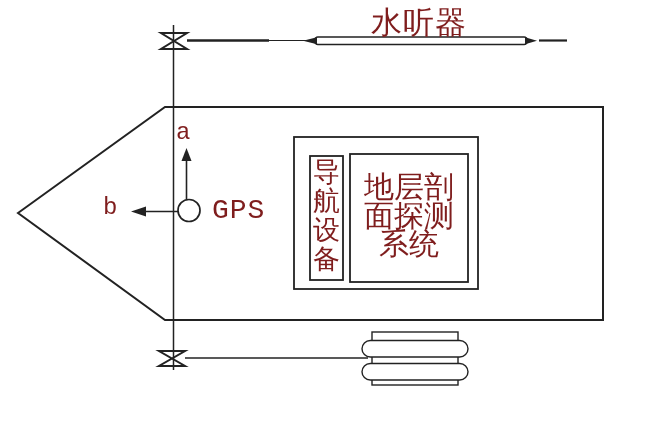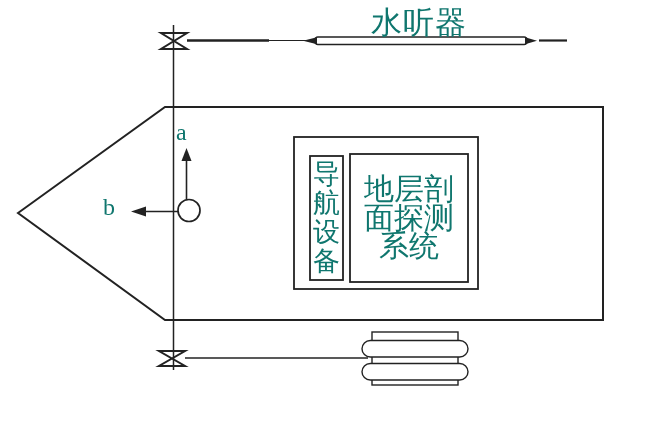--- a/index.html
+++ b/index.html
@@ -1,21 +1,21 @@
 <!DOCTYPE html>
 <html><head>
 <meta charset="utf-8">
 <style>
   html,body{margin:0;padding:0;background:#ffffff;}
   #stage{
     position:relative;
     width:650px;height:431px;
     background:#ffffff;
-    font-family:Liberation Serif, serif;
-    color:#0f766e;
+    font-family:Liberation Mono, monospace;
+    color:#7f1d1d;
     overflow:hidden;
   }
   #diagram-svg{position:absolute;left:0;top:0;}
   .label{position:absolute;white-space:pre-line;}
   .lbl-hydrophone{left:349px;top:2px;width:140px;text-align:center;font-size:31px;letter-spacing:1px;}
   .lbl-a{left:176px;top:119px;font-size:24px;}
   .lbl-b{left:103px;top:194px;font-size:24px;}
   .lbl-gps{left:212px;top:195px;font-size:28px;letter-spacing:1px;}
   .lbl-nav{
     left:310px;top:156px;width:33px;height:124px;
@@ -70,20 +70,21 @@
       <rect x="362" y="363.5" width="106" height="16.5" rx="8.25" fill="#ffffff" stroke-width="1.4"></rect>
     </g>
   </svg>
 
   <div class="label lbl-hydrophone">水听器</div>
 
   <div class="label lbl-a">a</div>
 
   <div class="label lbl-b">b</div>
 
+  <div class="label lbl-gps">GPS</div>
 
   <div class="label lbl-nav">导
 航
 设
 备</div>
 
   <div class="label lbl-profiler">地层剖
 面探测
 系统</div>
 

